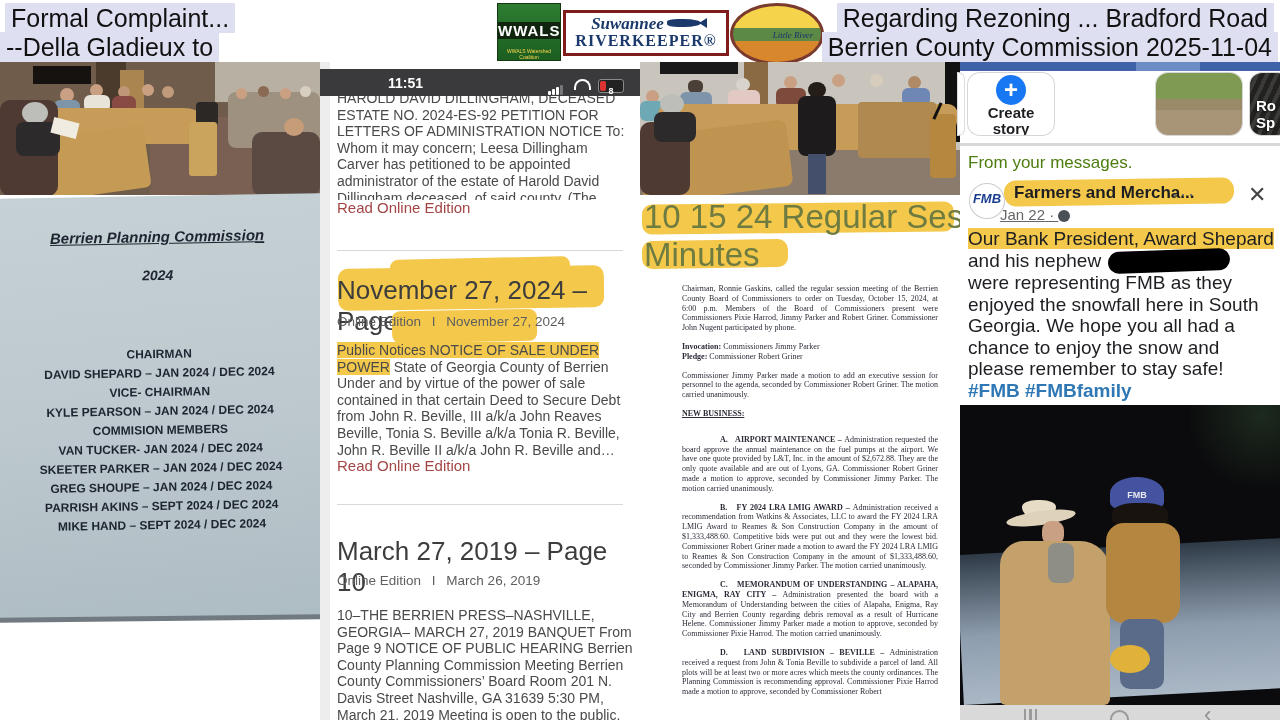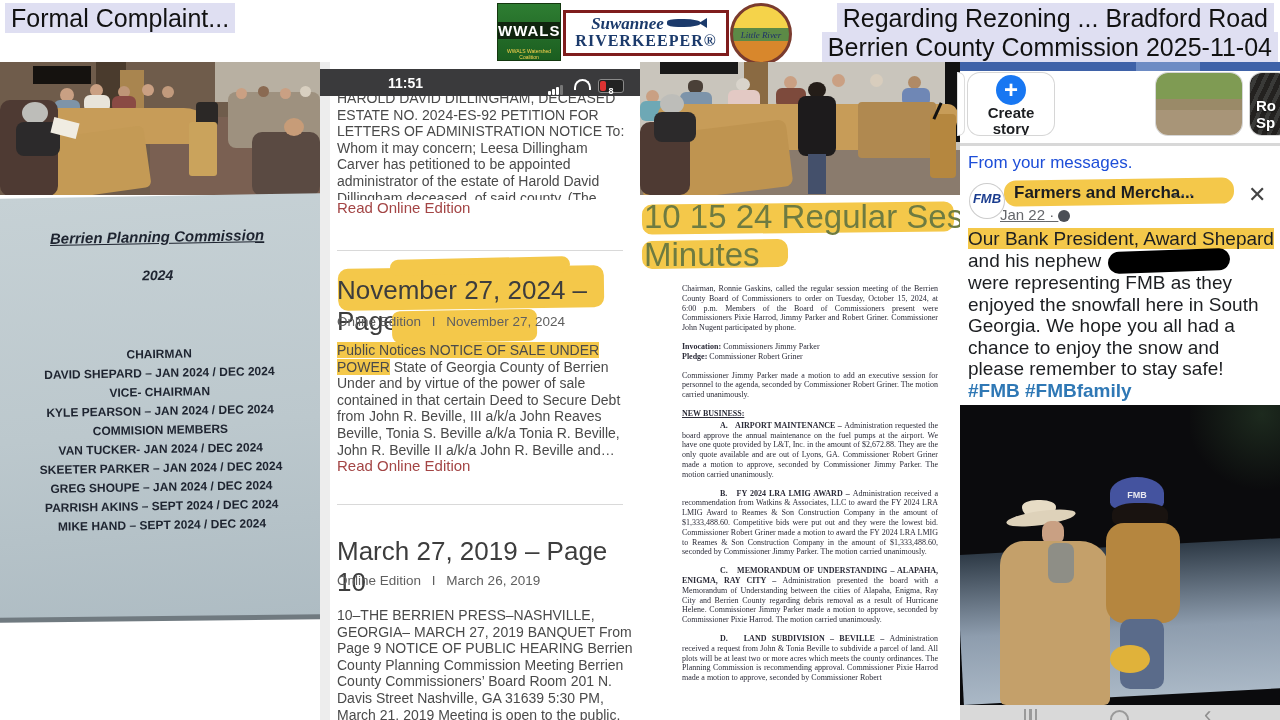--- a/index.html
+++ b/index.html
@@ -15,21 +15,21 @@
   .wwals-word{font-size:15px;font-weight:bold;background:#10240e;display:block;margin-top:18px;letter-spacing:1px;}
   .wwals-sub{font-size:5px;color:#ffd54f;display:block;margin-top:9px;}
   .rk-banner{width:160px;height:40px;background:#fff;border:3px solid #7f1d1d;text-align:center;}
   .rk-1{font-family:"Liberation Serif",serif;font-style:italic;font-weight:bold;color:#1b3a6b;font-size:17px;display:inline-block;margin-top:1px;}
   .rk-2{font-family:"Liberation Serif",serif;font-weight:bold;color:#1b3a6b;font-size:16px;letter-spacing:1px;display:block;margin-top:-2px;}
   .fish{display:inline-block;width:34px;height:8px;background:#1b3a6b;border-radius:60% 90% 90% 60%;
         position:relative;top:-2px;margin-left:3px;}
   .fish:before{content:"";position:absolute;right:-6px;top:-1px;border-left:8px solid #1b3a6b;
         border-top:5px solid transparent;border-bottom:5px solid transparent;transform:rotate(180deg);}
   .badge{width:56px;height:56px;border-radius:50%;border:3px solid #7a3b2e;overflow:hidden;
-         background:linear-gradient(#f5d34a 0 40%,#5c8a46 40% 62%,#d8872c 62% 100%);text-align:center;}
+         background:linear-gradient(#f5d34a 0 40%,#5c8a46 40% 62%,#d8872c 62% 100%);text-align:center;padding-left:32px;}
   .badge-txt{font-family:"Liberation Serif",serif;font-style:italic;color:#20306b;font-size:9px;display:block;margin-top:24px;}
   .hl-soft{background:#f4c84a;}
   .link{color:#a34545;font-size:15px;}
   .divider{height:1px;background:#d9d9d9;}
   
   .statusbar{background:#3a3a3c;color:#fff;}
   .sb-time{font-size:14px;font-weight:bold;color:#fff;}
   .sb-bar{display:inline-block;width:3px;background:#fff;margin-right:1px;border-radius:1px;vertical-align:bottom;}
   .wifi{display:inline-block;width:13px;height:9px;border:2px solid #fff;border-bottom:none;
         border-radius:12px 12px 0 0;vertical-align:bottom;}
@@ -50,21 +50,21 @@
   .min-h{font-size:33px;line-height:38px;color:#6e7b41;font-weight:400;}
   .mindoc{font-family:"Liberation Serif",serif;font-size:8px;line-height:9.8px;color:#2b2b38;text-align:justify;}
   .mindoc p{margin:0 0 9px 0;}
   .mindoc .ttl{font-weight:bold;}
   .item{text-indent:38px;margin:0 0 9px 0;}
   
   .story{border-radius:12px;overflow:hidden;box-shadow:0 0 0 1px #d6d6d6;}
   .story-label{position:absolute;left:7px;bottom:4px;color:#fff;font-weight:bold;font-size:15px;line-height:17px;text-shadow:0 1px 2px rgba(0,0,0,.7);}
   .plus-circle{width:30px;height:30px;border-radius:50%;background:#1877f2;color:#fff;text-align:center;
                font-size:24px;line-height:29px;font-weight:bold;}
-  .fb-msg-h{font-size:17px;color:#1d4ed8;}
+  .fb-msg-h{font-size:17px;color:#4d7c0f;}
   .fb-name{font-size:17px;font-weight:bold;color:#1c1e21;}
   .fb-meta{font-size:15px;color:#65676b;}
   .globe{display:inline-block;width:12px;height:12px;border-radius:50%;background:#4b4f56;position:relative;top:2px;}
   .fb-text{font-size:19px;line-height:21.5px;color:#1c1e21;}
   .tag{color:#2f78b5;font-weight:bold;}
   .redact{display:inline-block;width:122px;height:22px;background:#000;border-radius:11px;
           vertical-align:middle;transform:rotate(-2deg);margin:0 2px;}
   .avatar{width:34px;height:34px;border-radius:50%;background:#fff;box-shadow:0 0 0 1px #ccc;
           text-align:center;overflow:hidden;}
   .avatar span{color:#1b3d8f;font-weight:bold;font-style:italic;font-size:13px;line-height:30px;}
@@ -75,20 +75,23 @@
 </style>
 </head>
 <body>
 
 <div class="stage">
 
   <div class="abs" style="left:0;top:0;width:1280px;height:62px;background:#fff;">
     <div class="abs" style="left:5px;top:3px;">
       <span class="hdr-line">Formal Complaint...</span>
     </div>
+    <div class="abs" style="left:0;top:32px;">
+      <span class="hdr-line">--Della Gladieux to</span>
+    </div>
 
     <div class="abs wwals-logo" style="left:497px;top:3px;">
       <span class="wwals-word">WWALS</span>
       <span class="wwals-sub">WWALS Watershed Coalition</span>
     </div>
     <div class="abs rk-banner" style="left:563px;top:10px;">
       <span class="rk-1">Suwannee</span><span class="fish"></span>
       <span class="rk-2">RIVERKEEPER®</span>
     </div>
     <div class="abs badge" style="left:730px;top:3px;">
@@ -243,21 +246,21 @@
   <div class="abs hl-soft" style="left:642px;top:203px;width:312px;height:30px;border-radius:10px;transform:rotate(-0.6deg);"></div>
   <div class="abs hl-soft" style="left:642px;top:240px;width:146px;height:28px;border-radius:10px;transform:rotate(-0.8deg);"></div>
   <div class="abs min-h" style="left:644px;top:198px;">10 15 24 Regular Session</div>
   <div class="abs min-h" style="left:644px;top:236px;">Minutes</div>
 
   <div class="abs mindoc" style="left:682px;top:284px;width:256px;">
     <p>Chairman, Ronnie Gaskins, called the regular session meeting of the Berrien County Board of Commissioners to order on Tuesday, October 15, 2024, at 6:00 p.m.   Members of the Board of Commissioners present were Commissioners Pixie Harrod, Jimmy Parker and Robert Griner. Commissioner John Nugent participated by phone.</p>
     <p style="margin-bottom:0;text-align:left;"><span class="ttl">Invocation:</span><span>  Commissioners Jimmy Parker</span></p>
     <p style="text-align:left;"><span class="ttl">Pledge:</span><span>  Commissioner Robert Griner</span></p>
     <p>Commissioner Jimmy Parker made a motion to add an executive session for personnel to the agenda, seconded by Commissioner Robert Griner.  The motion carried unanimously.</p>
-    <p class="ttl" style="text-decoration:underline;margin-bottom:2px;text-align:left;">NEW BUSINESS:</p>
+    <p class="ttl" style="text-decoration:underline;margin-bottom:16px;text-align:left;">NEW BUSINESS:</p>
     <p class="item"><span class="ttl">A.</span>&nbsp;&nbsp;&nbsp;<span class="ttl">AIRPORT MAINTENANCE – </span><span>Administration requested the board approve the annual maintenance on the fuel pumps at the airport.  We have one quote provided by L&amp;T, Inc. in the amount of $2,672.88.  They are the only quote available and are out of Lyons, GA. Commissioner Robert Griner made a motion to approve, seconded by Commissioner Jimmy Parker.  The motion carried unanimously.</span></p>
     <p class="item"><span class="ttl">B.</span>&nbsp;&nbsp;&nbsp;<span class="ttl">FY 2024 LRA LMIG AWARD – </span><span>Administration received a recommendation from Watkins &amp; Associates, LLC to award the FY 2024 LRA LMIG Award to Reames &amp; Son Construction Company in the amount of $1,333,488.60.  Competitive bids were put out and they were the lowest bid.  Commissioner Robert Griner made a motion to award the FY 2024 LRA LMIG to  Reames &amp; Son Construction Company in the amount of $1,333,488.60, seconded by Commissioner Jimmy Parker.  The motion carried unanimously.</span></p>
     <p class="item"><span class="ttl">C.</span>&nbsp;&nbsp;&nbsp;<span class="ttl">MEMORANDUM OF UNDERSTANDING – ALAPAHA, ENIGMA, RAY CITY – </span><span>Administration presented the board with a Memorandum of Understanding between the cities of Alapaha, Enigma, Ray City and Berrien County regarding debris removal as a result of Hurricane Helene.  Commissioner Jimmy Parker made a motion to approve, seconded by Commissioner Pixie Harrod.  The motion carried unanimously.</span></p>
     <p class="item" style="position:relative;"><span class="abs hl-soft" style="left:-28px;top:-4px;width:300px;height:42px;border-radius:10px;transform:rotate(-1deg);z-index:-1;"></span><span class="ttl">D.</span>&nbsp;&nbsp;&nbsp;<span class="ttl">LAND SUBDIVISION – BEVILLE – </span><span>Administration received a request from John &amp; Tonia Beville to subdivide a parcel of land.  All plots will be at least two or more acres which meets the county ordinances.  The Planning Commission is recommending approval. Commissioner Pixie Harrod made a motion to approve, seconded by Commissioner Robert</span></p>
   </div>
 
   <div class="abs" style="left:960px;top:62px;width:320px;height:9px;background:linear-gradient(90deg,#3f62a8 0 55%,#6e8cc4 55% 75%,#3f62a8 75%);"></div>
 
   <div class="abs" style="left:958px;top:73px;width:6px;height:62px;background:#fff;border-radius:0 8px 8px 0;box-shadow:0 0 0 1px #ddd;"></div>
   <div class="abs story" style="left:968px;top:73px;width:86px;height:62px;background:#fff;">

